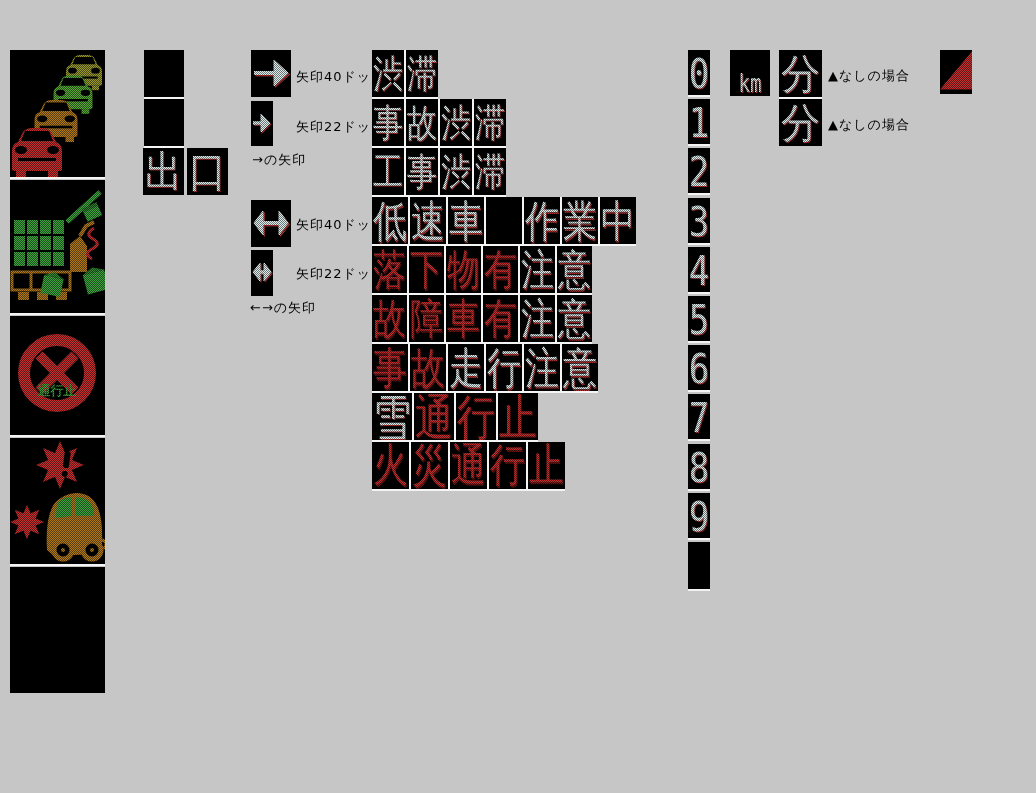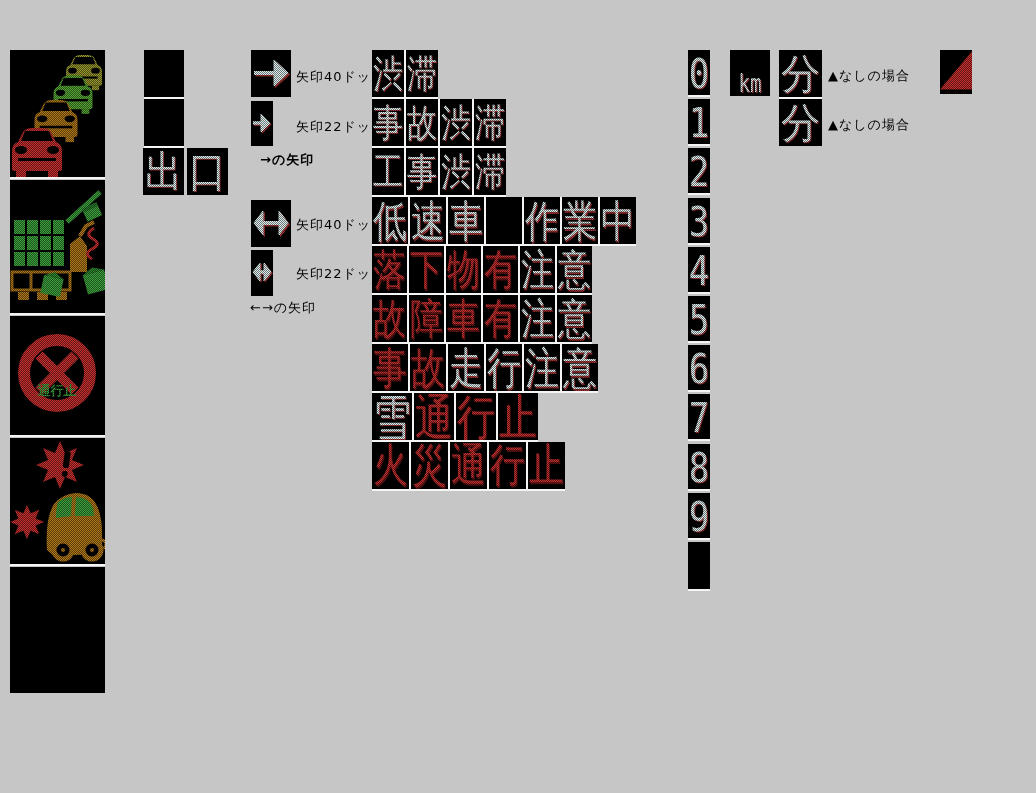--- a/index.html
+++ b/index.html
@@ -164,21 +164,21 @@
         <line x1="2" y1="22" x2="12" y2="22" stroke-width="3.5"></line>
           <polygon points="10,13 19,22 10,31"></polygon>
       </g>
       <g stroke="#dcecec" fill="#dcecec">
         <line x1="2" y1="22" x2="12" y2="22" stroke-width="3.5"></line>
           <polygon points="10,13 19,22 10,31"></polygon>
       </g>
     </svg>
   </div>
   <div class="caption" style="left:296px;top:118px;">矢印22ドット</div>
-  <div class="caption" style="left:260px;top:151px;font-weight:bold;">→の矢印</div>
+  <div class="caption" style="left:252px;top:151px;">→の矢印</div>
 
   <div class="ledbox" style="left:251px;top:200px;width:40px;height:47px;">
     <svg viewBox="0 0 40 47">
       <g stroke="#a83434" fill="#a83434" transform="translate(1.5,1.5)">
         <line x1="8" y1="23" x2="32" y2="23" stroke-width="4"></line>
         <polygon points="12,11 3,23 12,35"></polygon>
           <polygon points="28,11 37,23 28,35"></polygon>
       </g>
       <g stroke="#dcecec" fill="#dcecec">
         <line x1="8" y1="23" x2="32" y2="23" stroke-width="4"></line>

